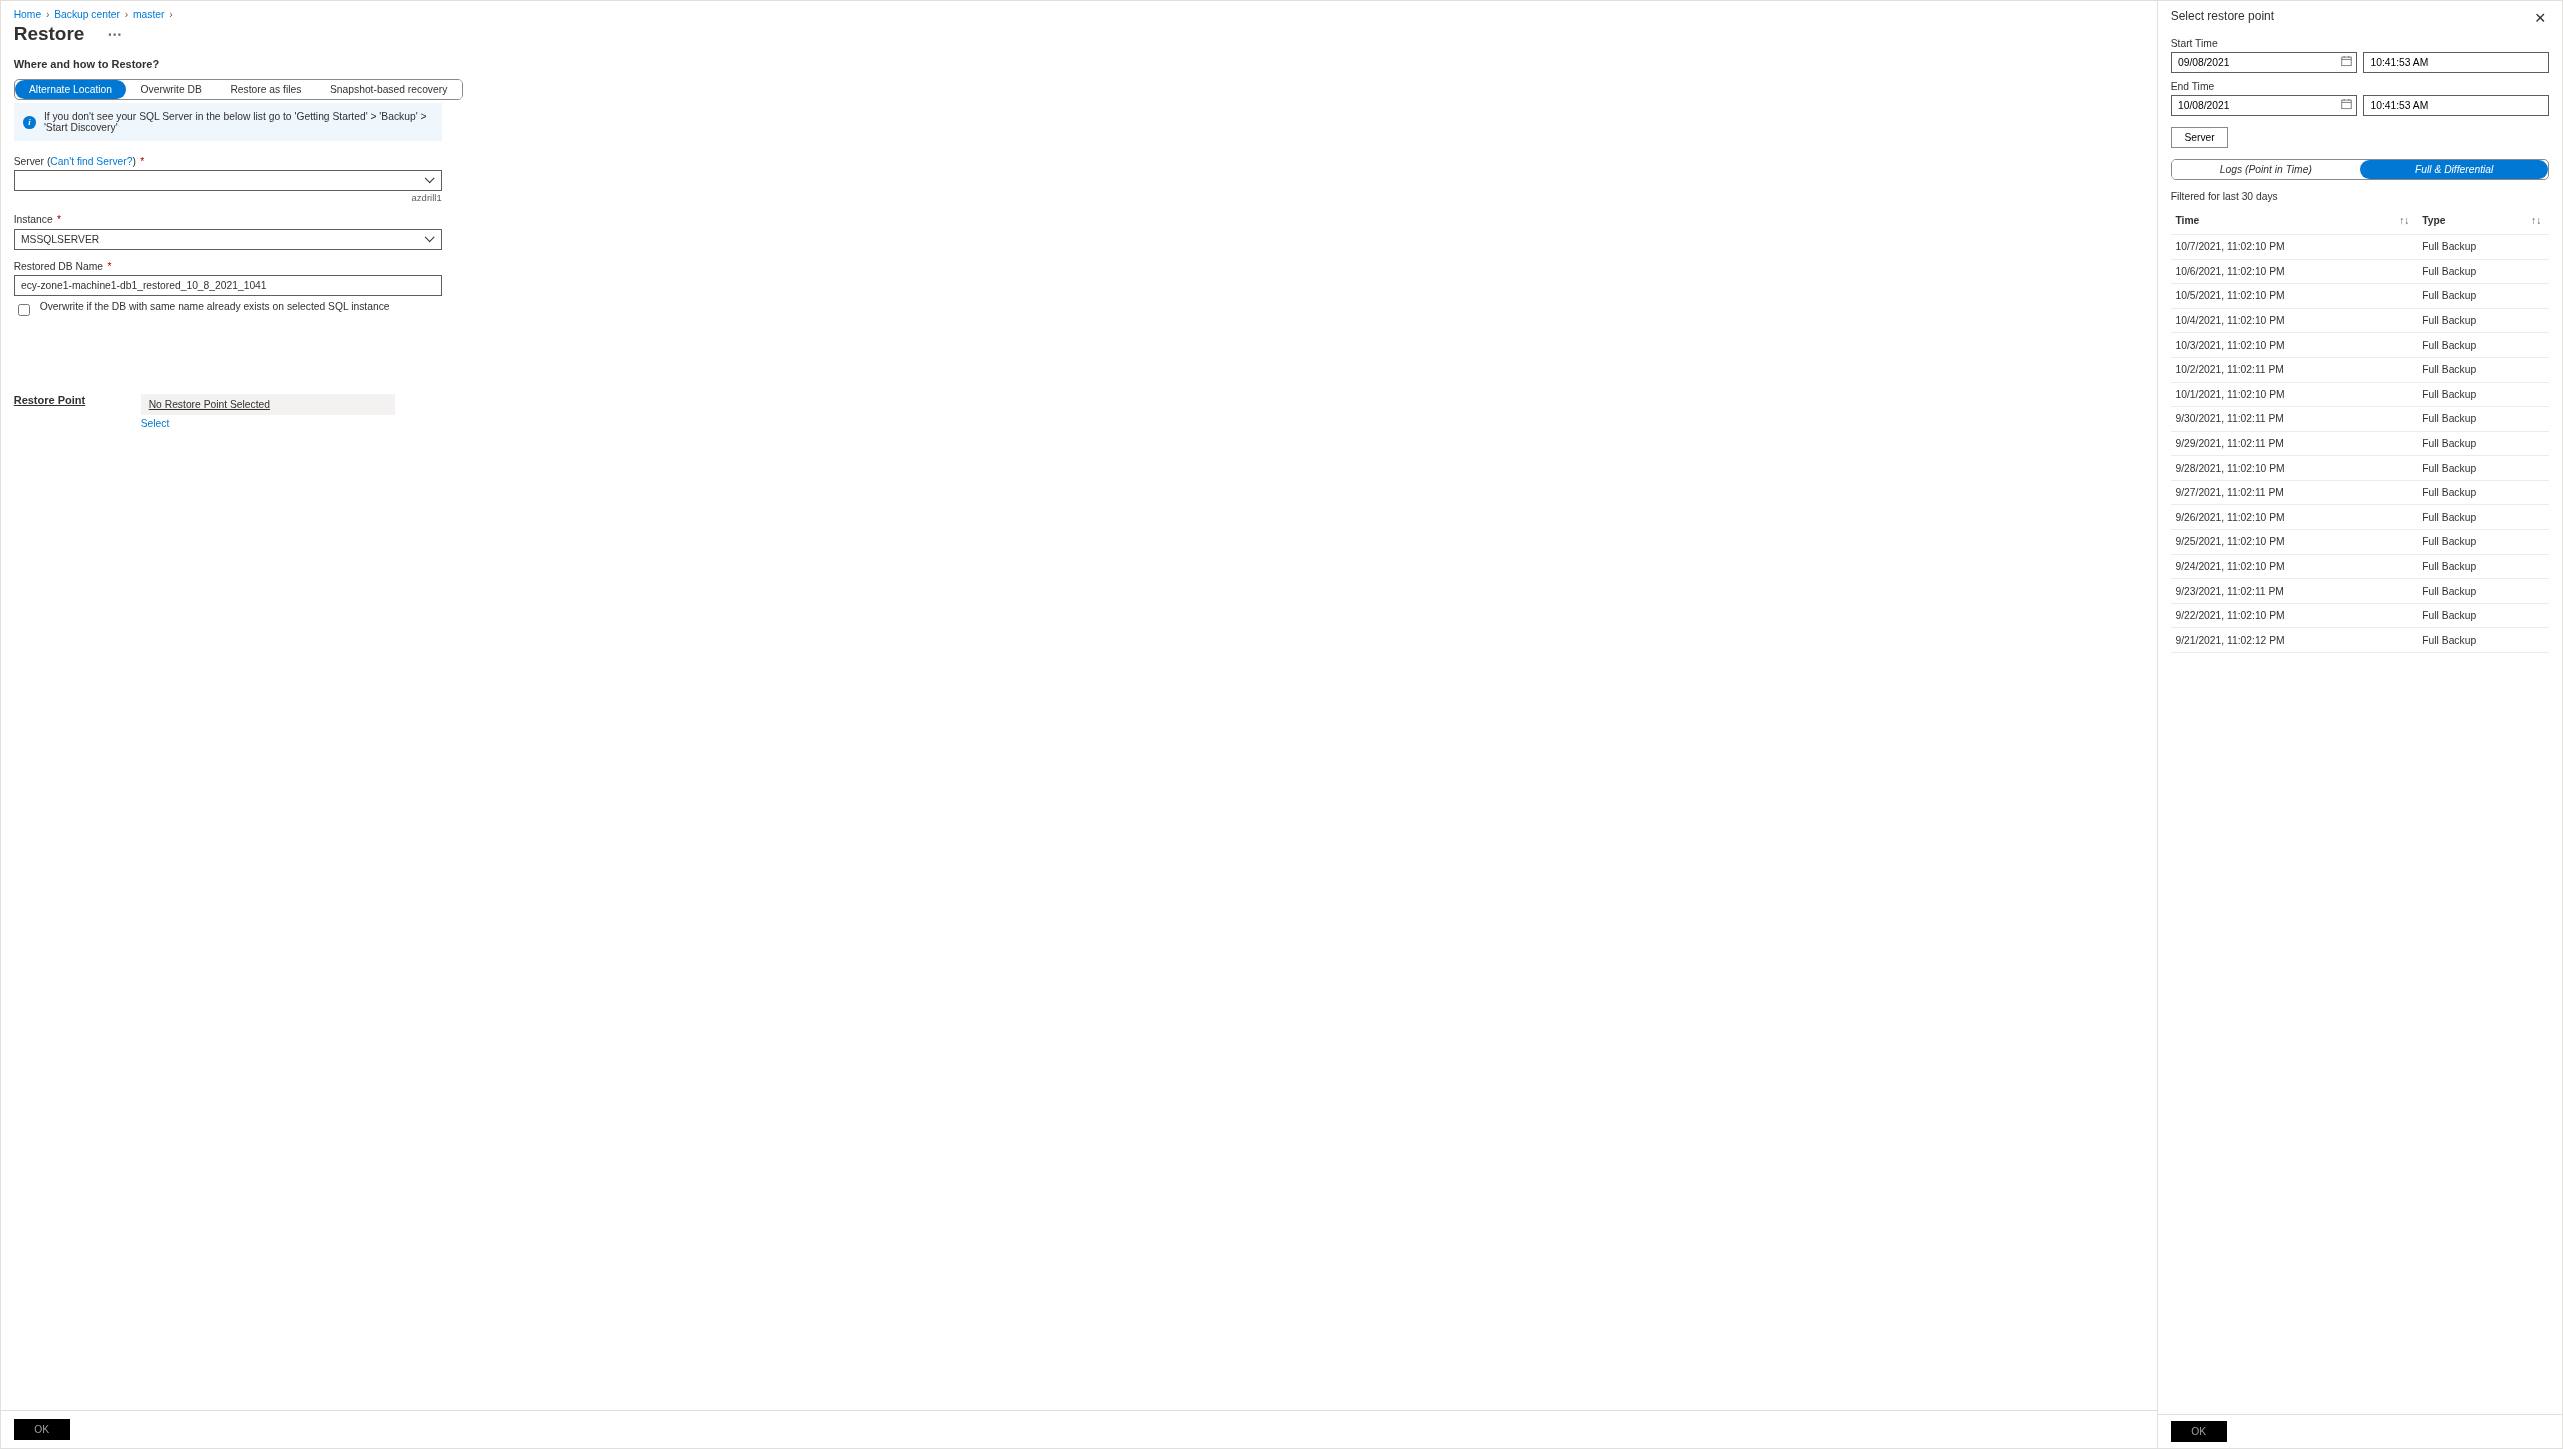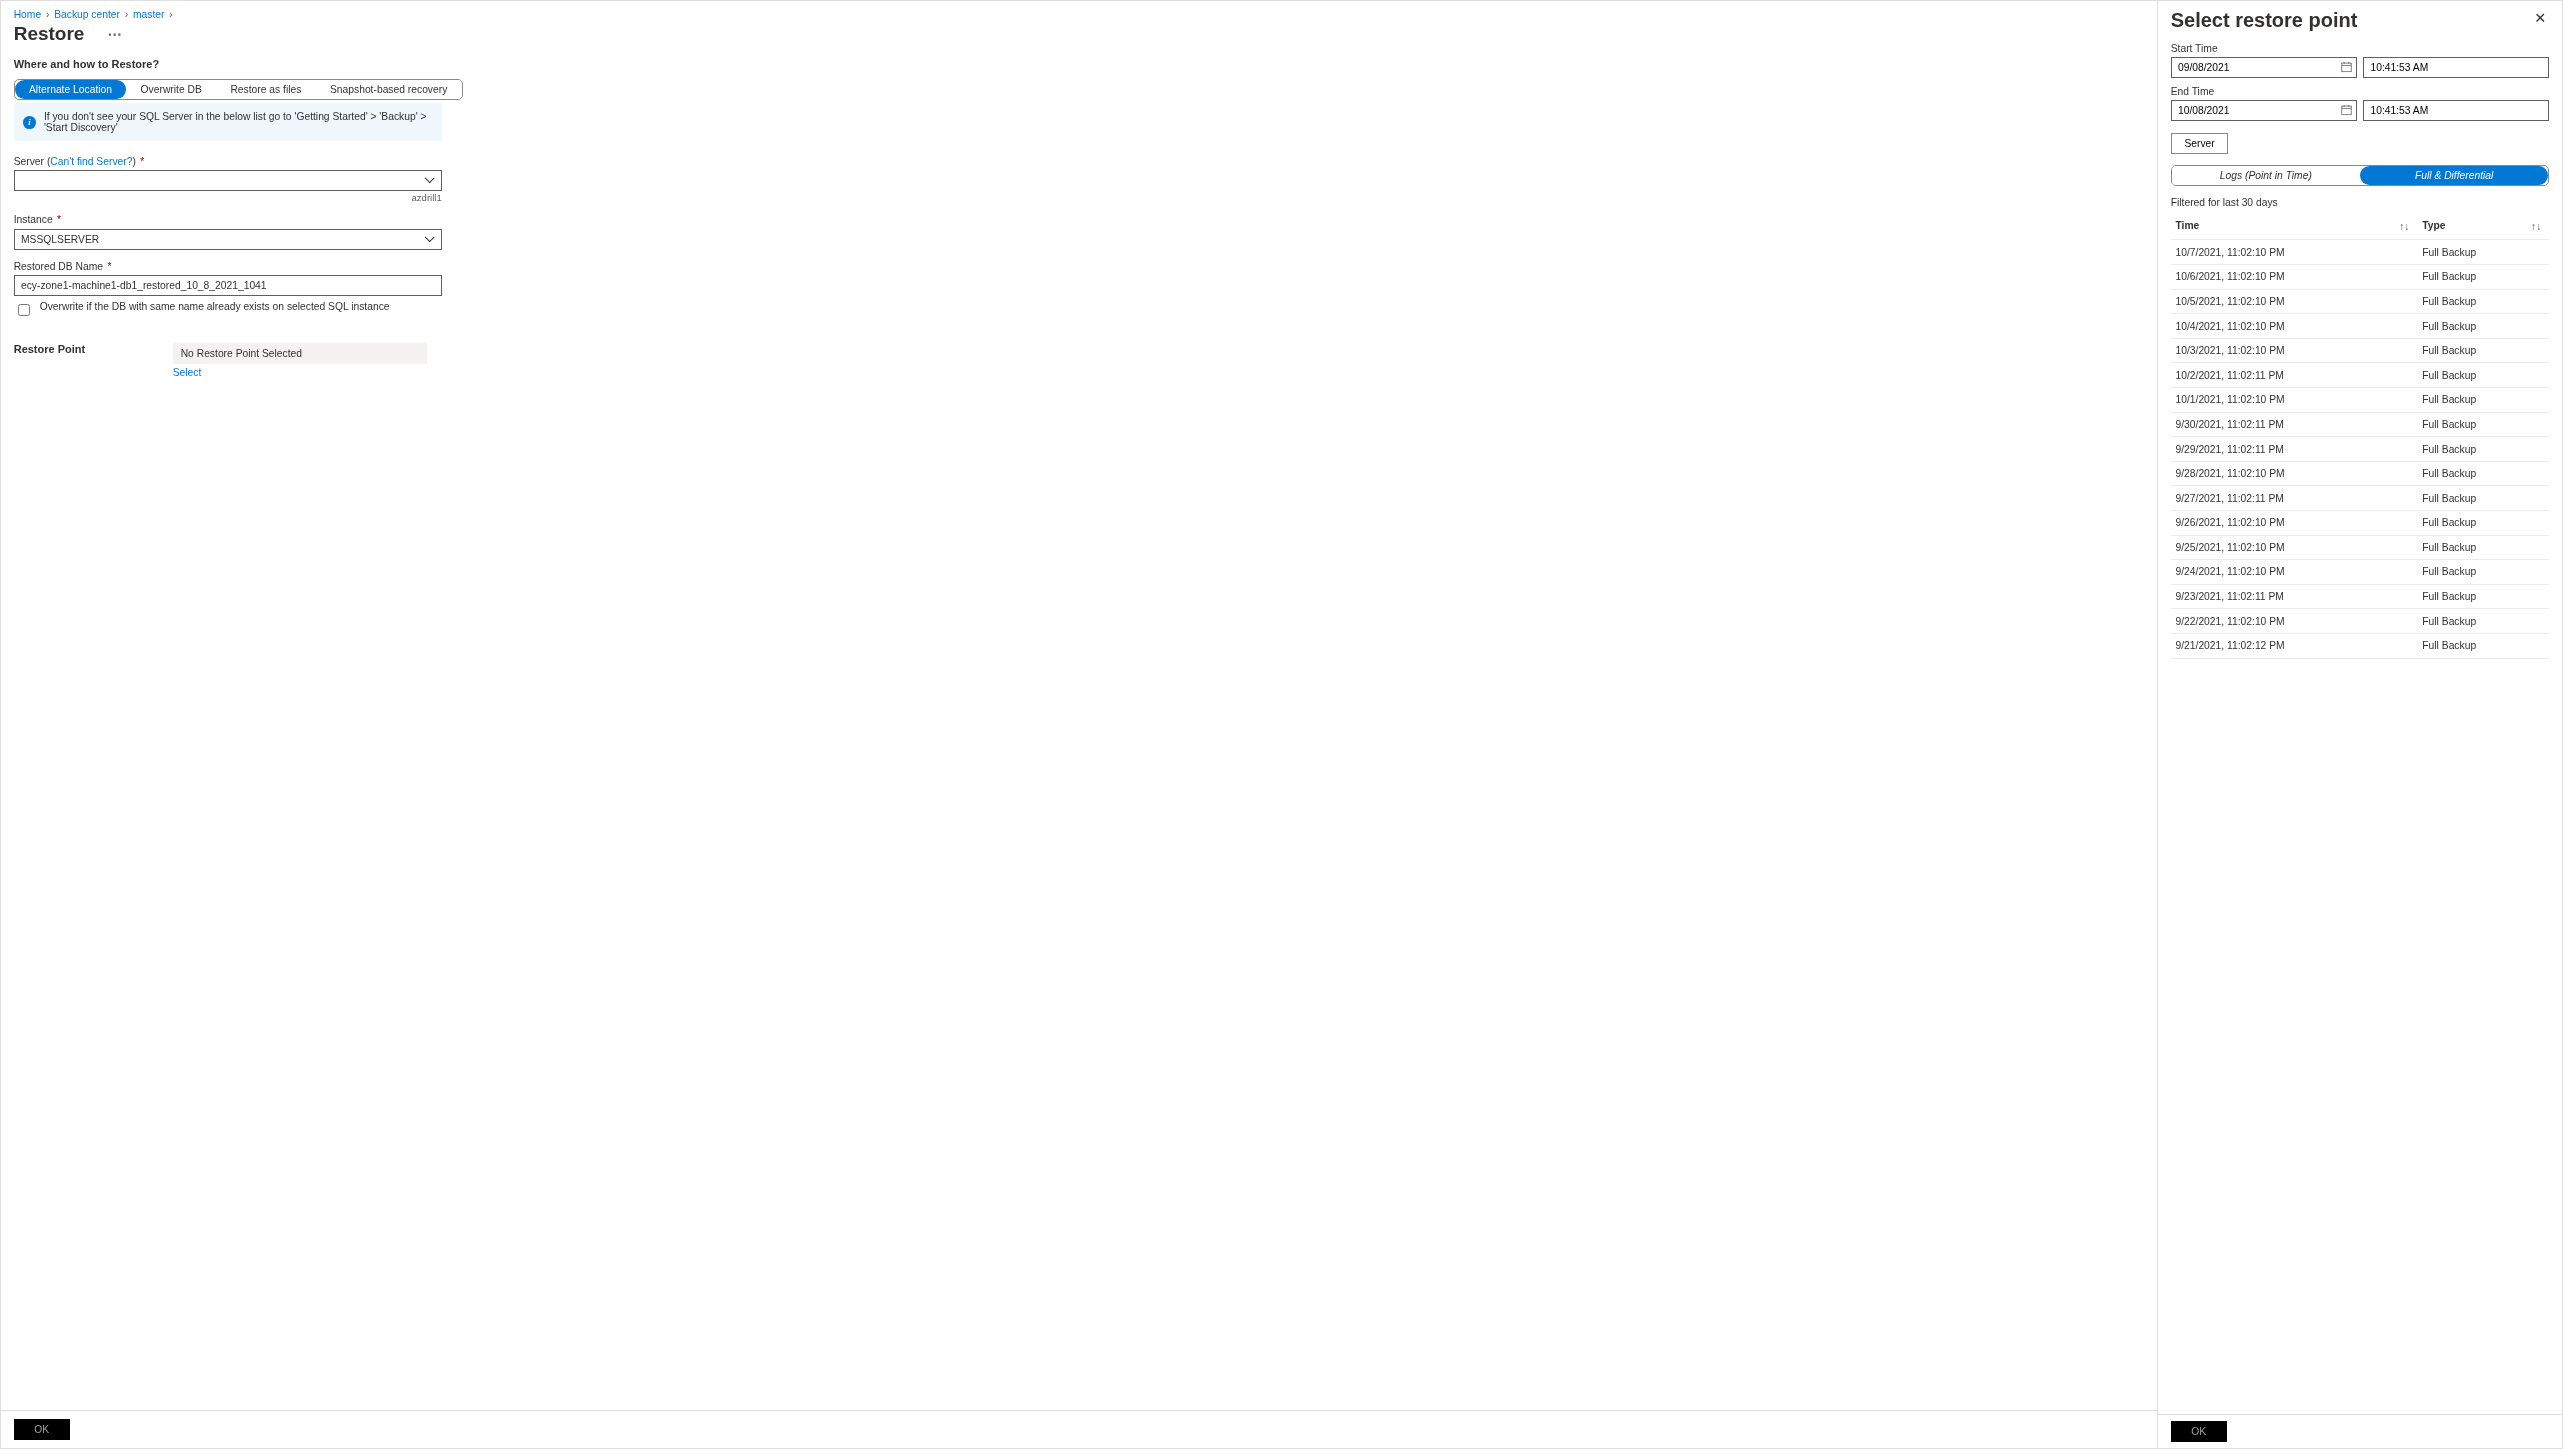--- a/index.html
+++ b/index.html
@@ -124,23 +124,23 @@
     border-bottom: 1.2px solid #323130;
     transform: translateY(-70%) rotate(45deg);
     pointer-events: none;
   }
   .helper-right { text-align: right; font-size: 9.5px; color: #605e5c; margin-top: 1.6px; }
   .checkbox-row { display: flex; align-items: flex-start; gap: 6.3px; margin-top: 4.8px; }
   .checkbox-row input { width: 12.7px; height: 12.7px; }
   .restore-point-row {
     display: flex;
     align-items: flex-start;
-    gap: 32px;
-    margin-top: 24px;
+    margin-top: 75px;
     max-width: 428px;
+    text-decoration: underline;
   }
   .restore-point-row .rp-label { font-weight: 600; font-size: 11px; min-width: 127px; }
   .rp-value-box {
     background: #f3f2f1;
     padding: 4.8px 8px;
     width: 254px;
     color: #323130;
     font-size: 10.3px;
   }
   .rp-select-link { color: #0078d4; cursor: pointer; margin-top: 3.2px; display: inline-block; font-size: 10.3px; }
@@ -163,21 +163,21 @@
     display: flex;
     flex-direction: column;
     position: relative;
   }
   .panel-header {
     display: flex;
     justify-content: space-between;
     align-items: flex-start;
     padding: 8px 12.7px 6.3px 12.7px;
   }
-  .panel-title { font-size: 20px; font-weight: 700; }
+  .panel-title { font-size: 12px; font-weight: 400; }
   .close-btn { font-size: 14.3px; cursor: pointer; color: #323130; line-height: 1; padding: 1.6px 3.2px; }
   .panel-body {
     flex: 1;
     overflow-y: auto;
     padding: 0 12.7px;
     position: relative;
   }
   .panel-footer {
     border-top: 0.8px solid #e1dfdd;
     padding: 6.3px 12.7px;

